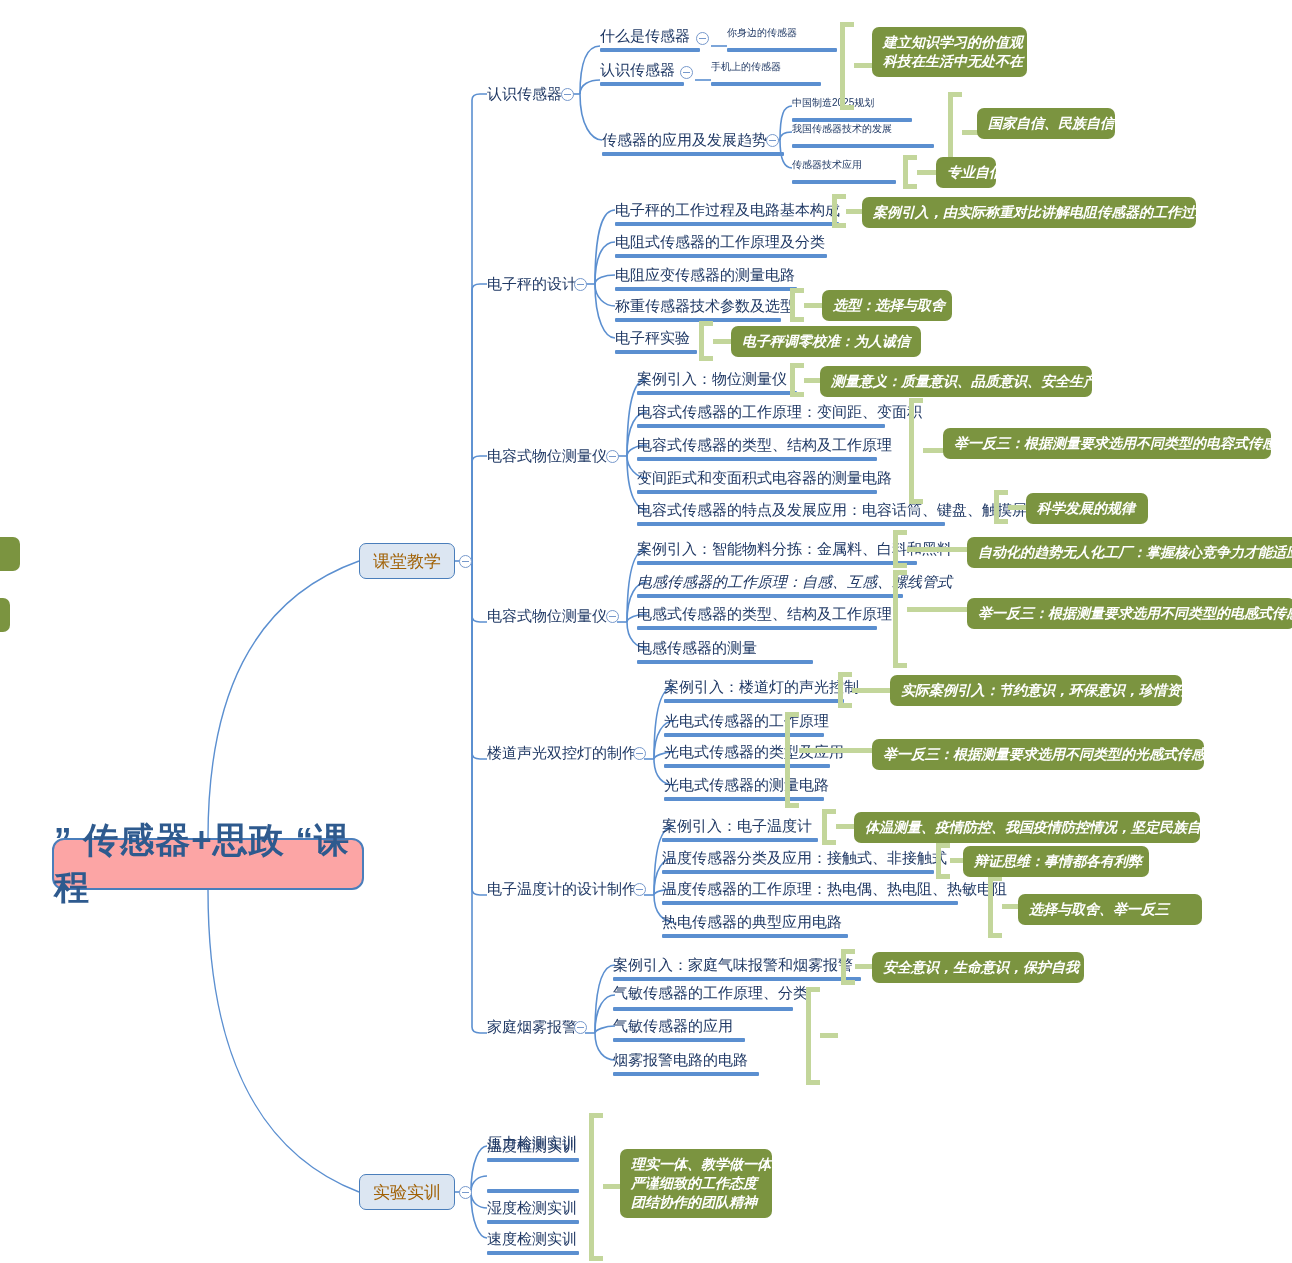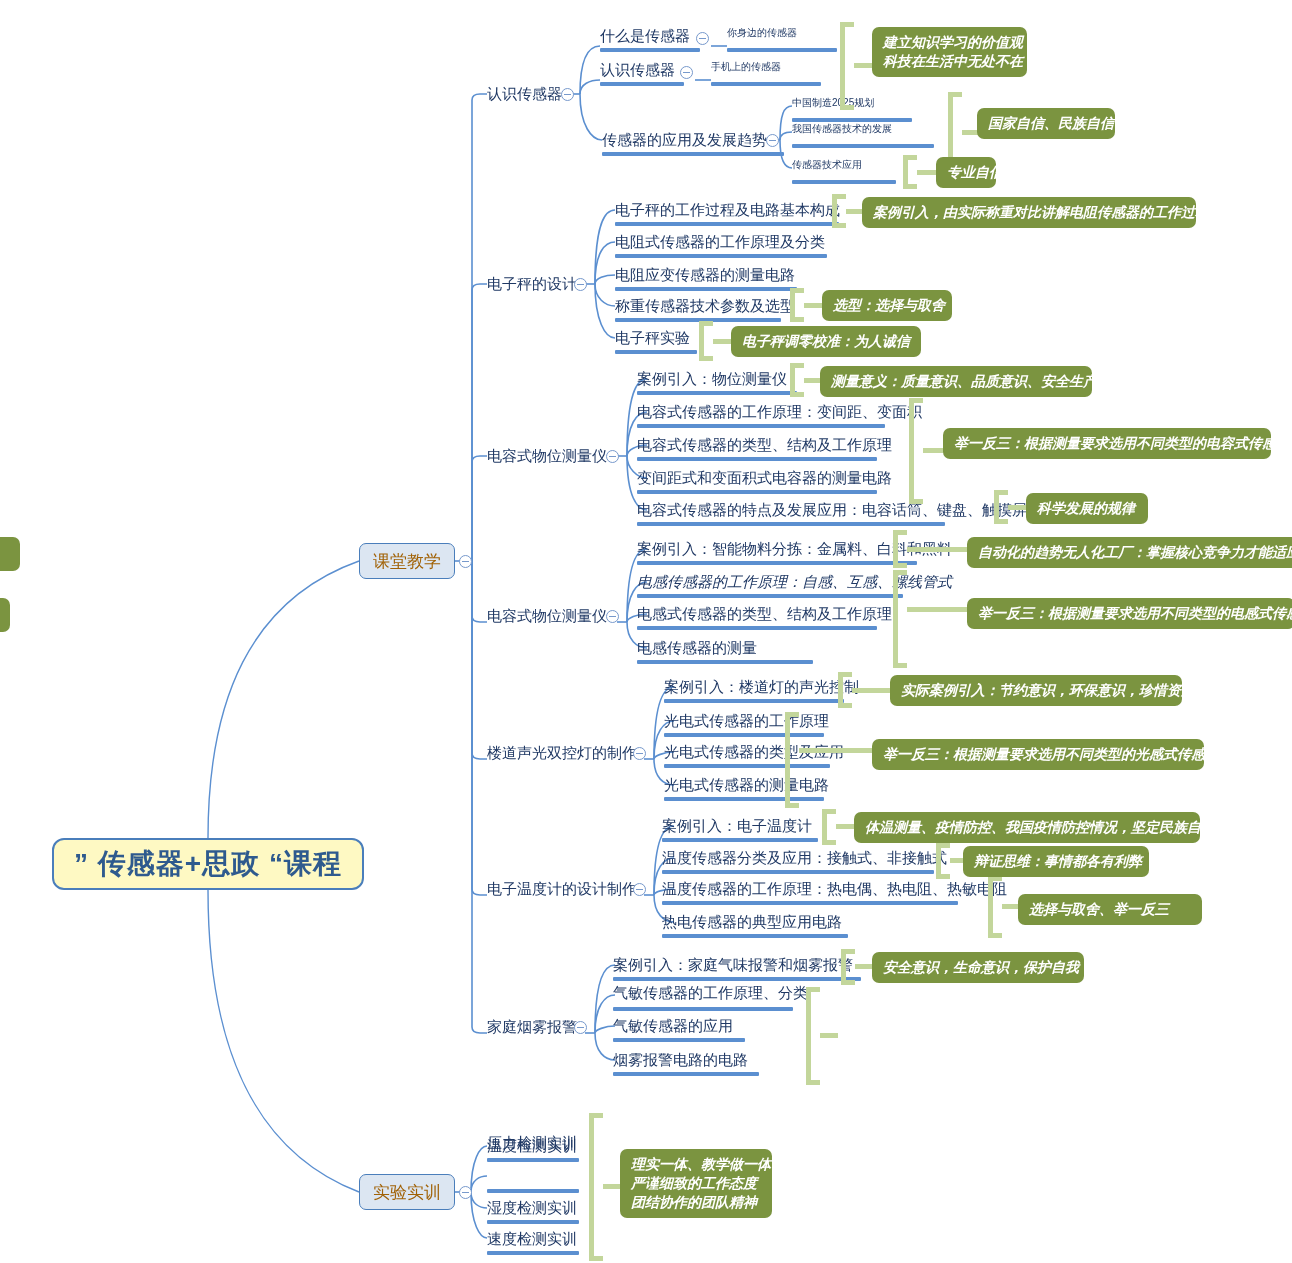--- a/index.html
+++ b/index.html
@@ -2,22 +2,22 @@
 <html><head>
 <meta charset="utf-8">
 <style>
   html,body{margin:0;padding:0;background:#ffffff;}
   body{width:1292px;height:1263px;position:relative;overflow:hidden;
        font-family:"Liberation Sans","DejaVu Sans",sans-serif;}
   #stage{position:absolute;left:0;top:0;width:1292px;height:1263px;}
   svg#wires{position:absolute;left:0;top:0;width:1292px;height:1263px;pointer-events:none;}
 
   
-  .root-node{position:absolute;background:#fef9c3;border:2.5px solid #4A7EBB;
-    border-radius:12px;color:#2E5A8E;font-weight:bold;font-size:28px;
+  .root-node{position:absolute;background:#fca5a5;border:2.5px solid #4A7EBB;
+    border-radius:12px;color:#2E5A8E;font-weight:bold;font-size:35px;
     display:flex;align-items:center;justify-content:center;letter-spacing:1px;
     box-sizing:border-box;}
 
   
   .l1-node{position:absolute;background:#DCE6F2;border:1.6px solid #4A7EBB;
     border-radius:7px;color:#a16207;font-size:17px;
     display:flex;align-items:center;justify-content:center;box-sizing:border-box;}
 
   
   .topic{position:absolute;color:#1F3864;white-space:nowrap;line-height:1;}

